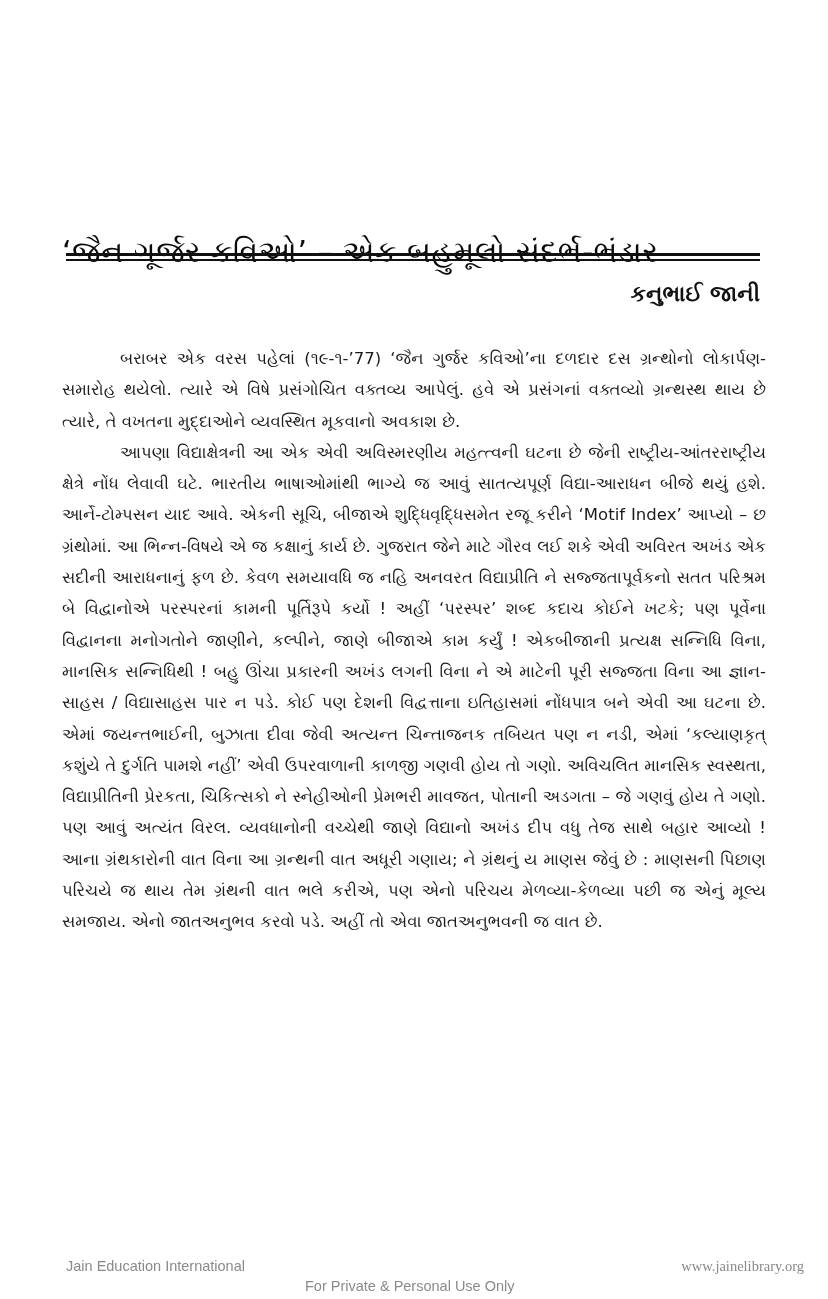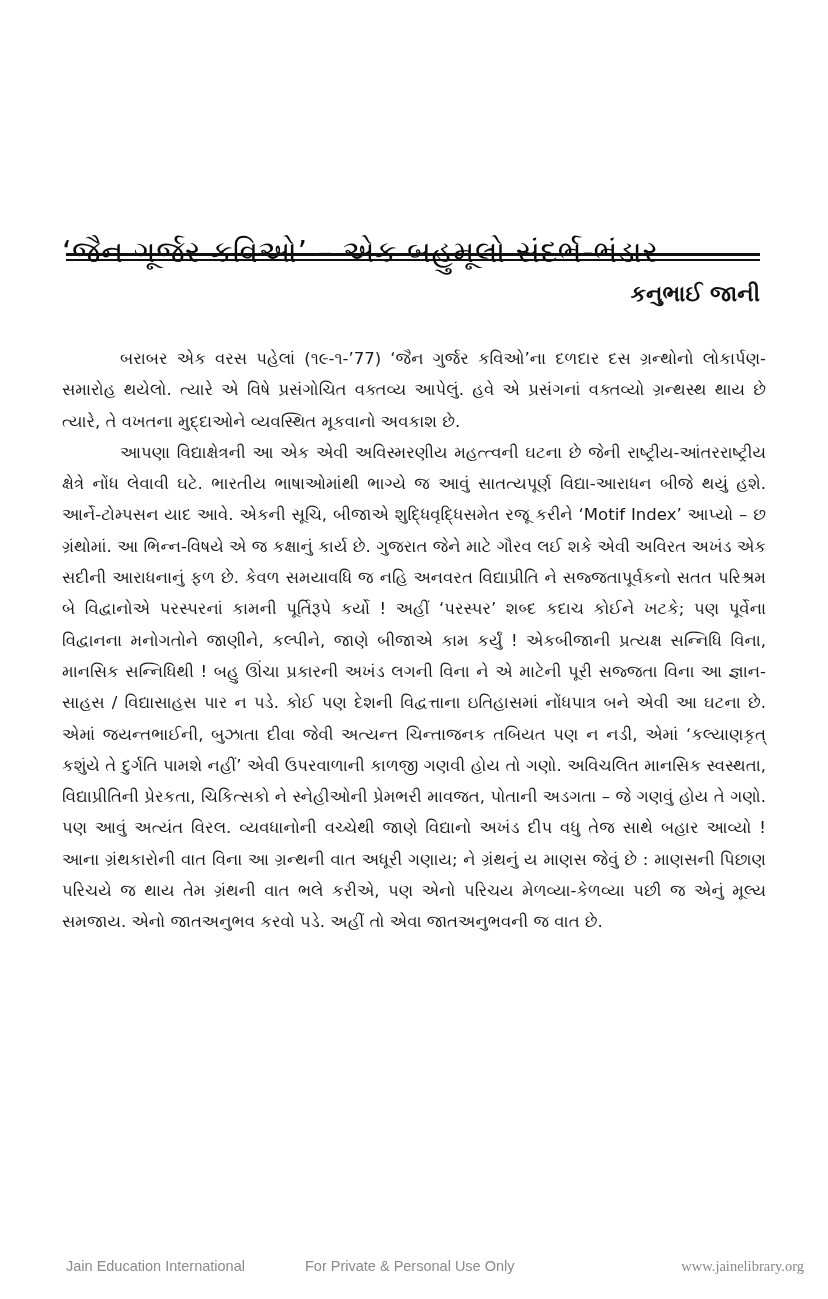--- a/index.html
+++ b/index.html
@@ -79,21 +79,21 @@
     font-family: "Liberation Sans", sans-serif;
     font-size: 14.5px;
     color: #8a8a8a;
   }
   .footer span {
     position: absolute;
     top: 0;
     white-space: nowrap;
   }
   .footer .f-left { left: 22px; margin-left: 44px; }
-  .footer .f-mid { left: 305px; }
+  .footer .f-mid { left: 305px; margin-top: 20px; }
   .footer .f-right { right: 24px; font-family: Liberation Serif, serif; }
 </style>
 </head>
 <body>
 
 <div class="page">
   <h1 class="title">‘જૈન ગૂર્જર કવિઓ’ – એક બહુમૂલો સંદર્ભ-ભંડાર</h1>
   <div class="rule r1"></div>
   <div class="rule r2"></div>
   <div class="author">કનુભાઈ જાની</div>

